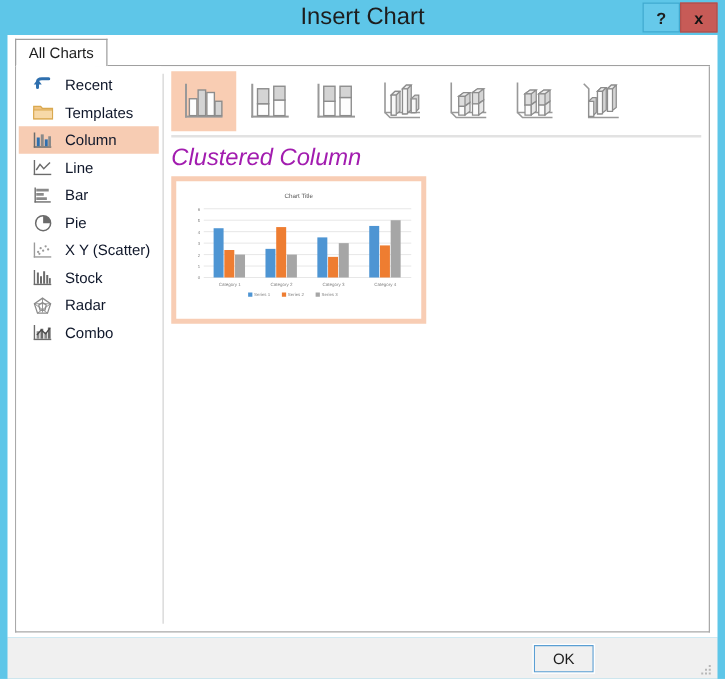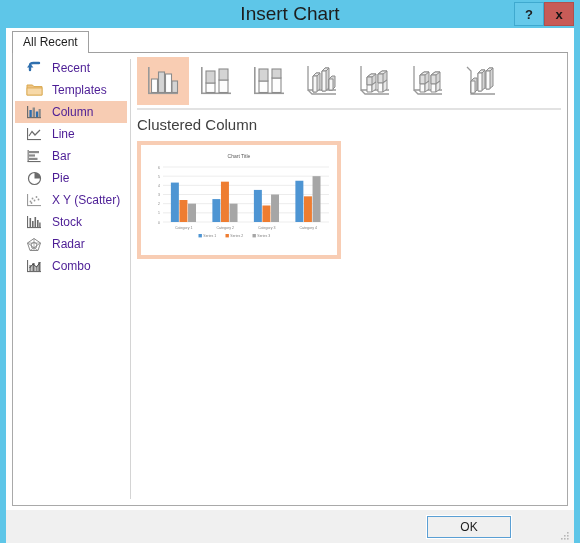--- a/index.html
+++ b/index.html
@@ -77,21 +77,21 @@
     padding-top:4px;box-sizing:border-box;
   }
   .divider{
     position:absolute;left:117px;top:6px;width:1px;height:440px;background:#d4d4d4;
   }
   .side-item{
     position:relative;
     height:22px;margin:0 2px;
     display:flex;align-items:center;
     cursor:pointer;
-    font-size:12px;color:#4c1d95;
+    font-size:12px;color:#0f172a;
   }
   .side-item.selected{background:#f7ccb3;}
   .side-icon{
     width:22px;height:18px;margin-left:8px;margin-right:7px;
     flex:0 0 22px;
     display:flex;align-items:center;justify-content:center;
   }
   .side-label{white-space:nowrap;}
   
   .rightpane{
@@ -106,37 +106,37 @@
     display:flex;align-items:center;justify-content:center;
     cursor:pointer;box-sizing:border-box;
   }
   .thumb.selected{background:#f9cdb3;}
   .gal-sep{
     position:absolute;left:6px;top:55px;width:424px;height:2px;
     background:#e2e2e2;
   }
   .preview-title{
     position:absolute;left:6px;top:63px;
-    font-size:15px;color:#404040;
+    font-size:19px;color:#a21caf;font-style:italic;
   }
   .preview-box{
     position:absolute;left:6px;top:88px;width:204px;height:118px;
     border:4px solid #f8cdb4;
     background:#ffffff;
     box-sizing:border-box;
     cursor:pointer;
   }
   .chart-svg{display:block;}
   
   .footer{
     position:absolute;left:6px;top:510px;width:568px;height:33px;
     background:#f0f0f0;
   }
   .btn{
-    position:absolute;top:6px;height:22px;width:84px;
+    position:absolute;top:6px;height:22px;width:48px;
     background:#f0f0f0;border:1px solid #9a9a9a;
     box-sizing:border-box;
     font-size:12px;color:#1d1d1d;
     display:flex;align-items:center;justify-content:center;
     cursor:pointer;
   }
   .btn.primary{border:1px solid #5a9fd4;outline:1px solid #ffffff;}
   .btn-ok{left:421px;}
   .btn-cancel{left:499px;}
   .grip{
@@ -154,21 +154,21 @@
     <div class="caption-btns">
       <div class="cap-btn cap-help">?</div>
       <div class="cap-btn cap-close">x</div>
     </div>
   </div>
 
   <div class="panel">
 
     <div class="tabstrip">
       <div class="tabline"></div>
-      <div class="tab">All Recent</div>
+      <div class="tab">All Charts</div>
       <div class="tab-under"></div>
     </div>
 
     <div class="content">
 
       <div class="sidebar">
 
         <div class="side-item">
           <span class="side-icon">
             <svg width="17" height="15" viewBox="0 0 17 15">

